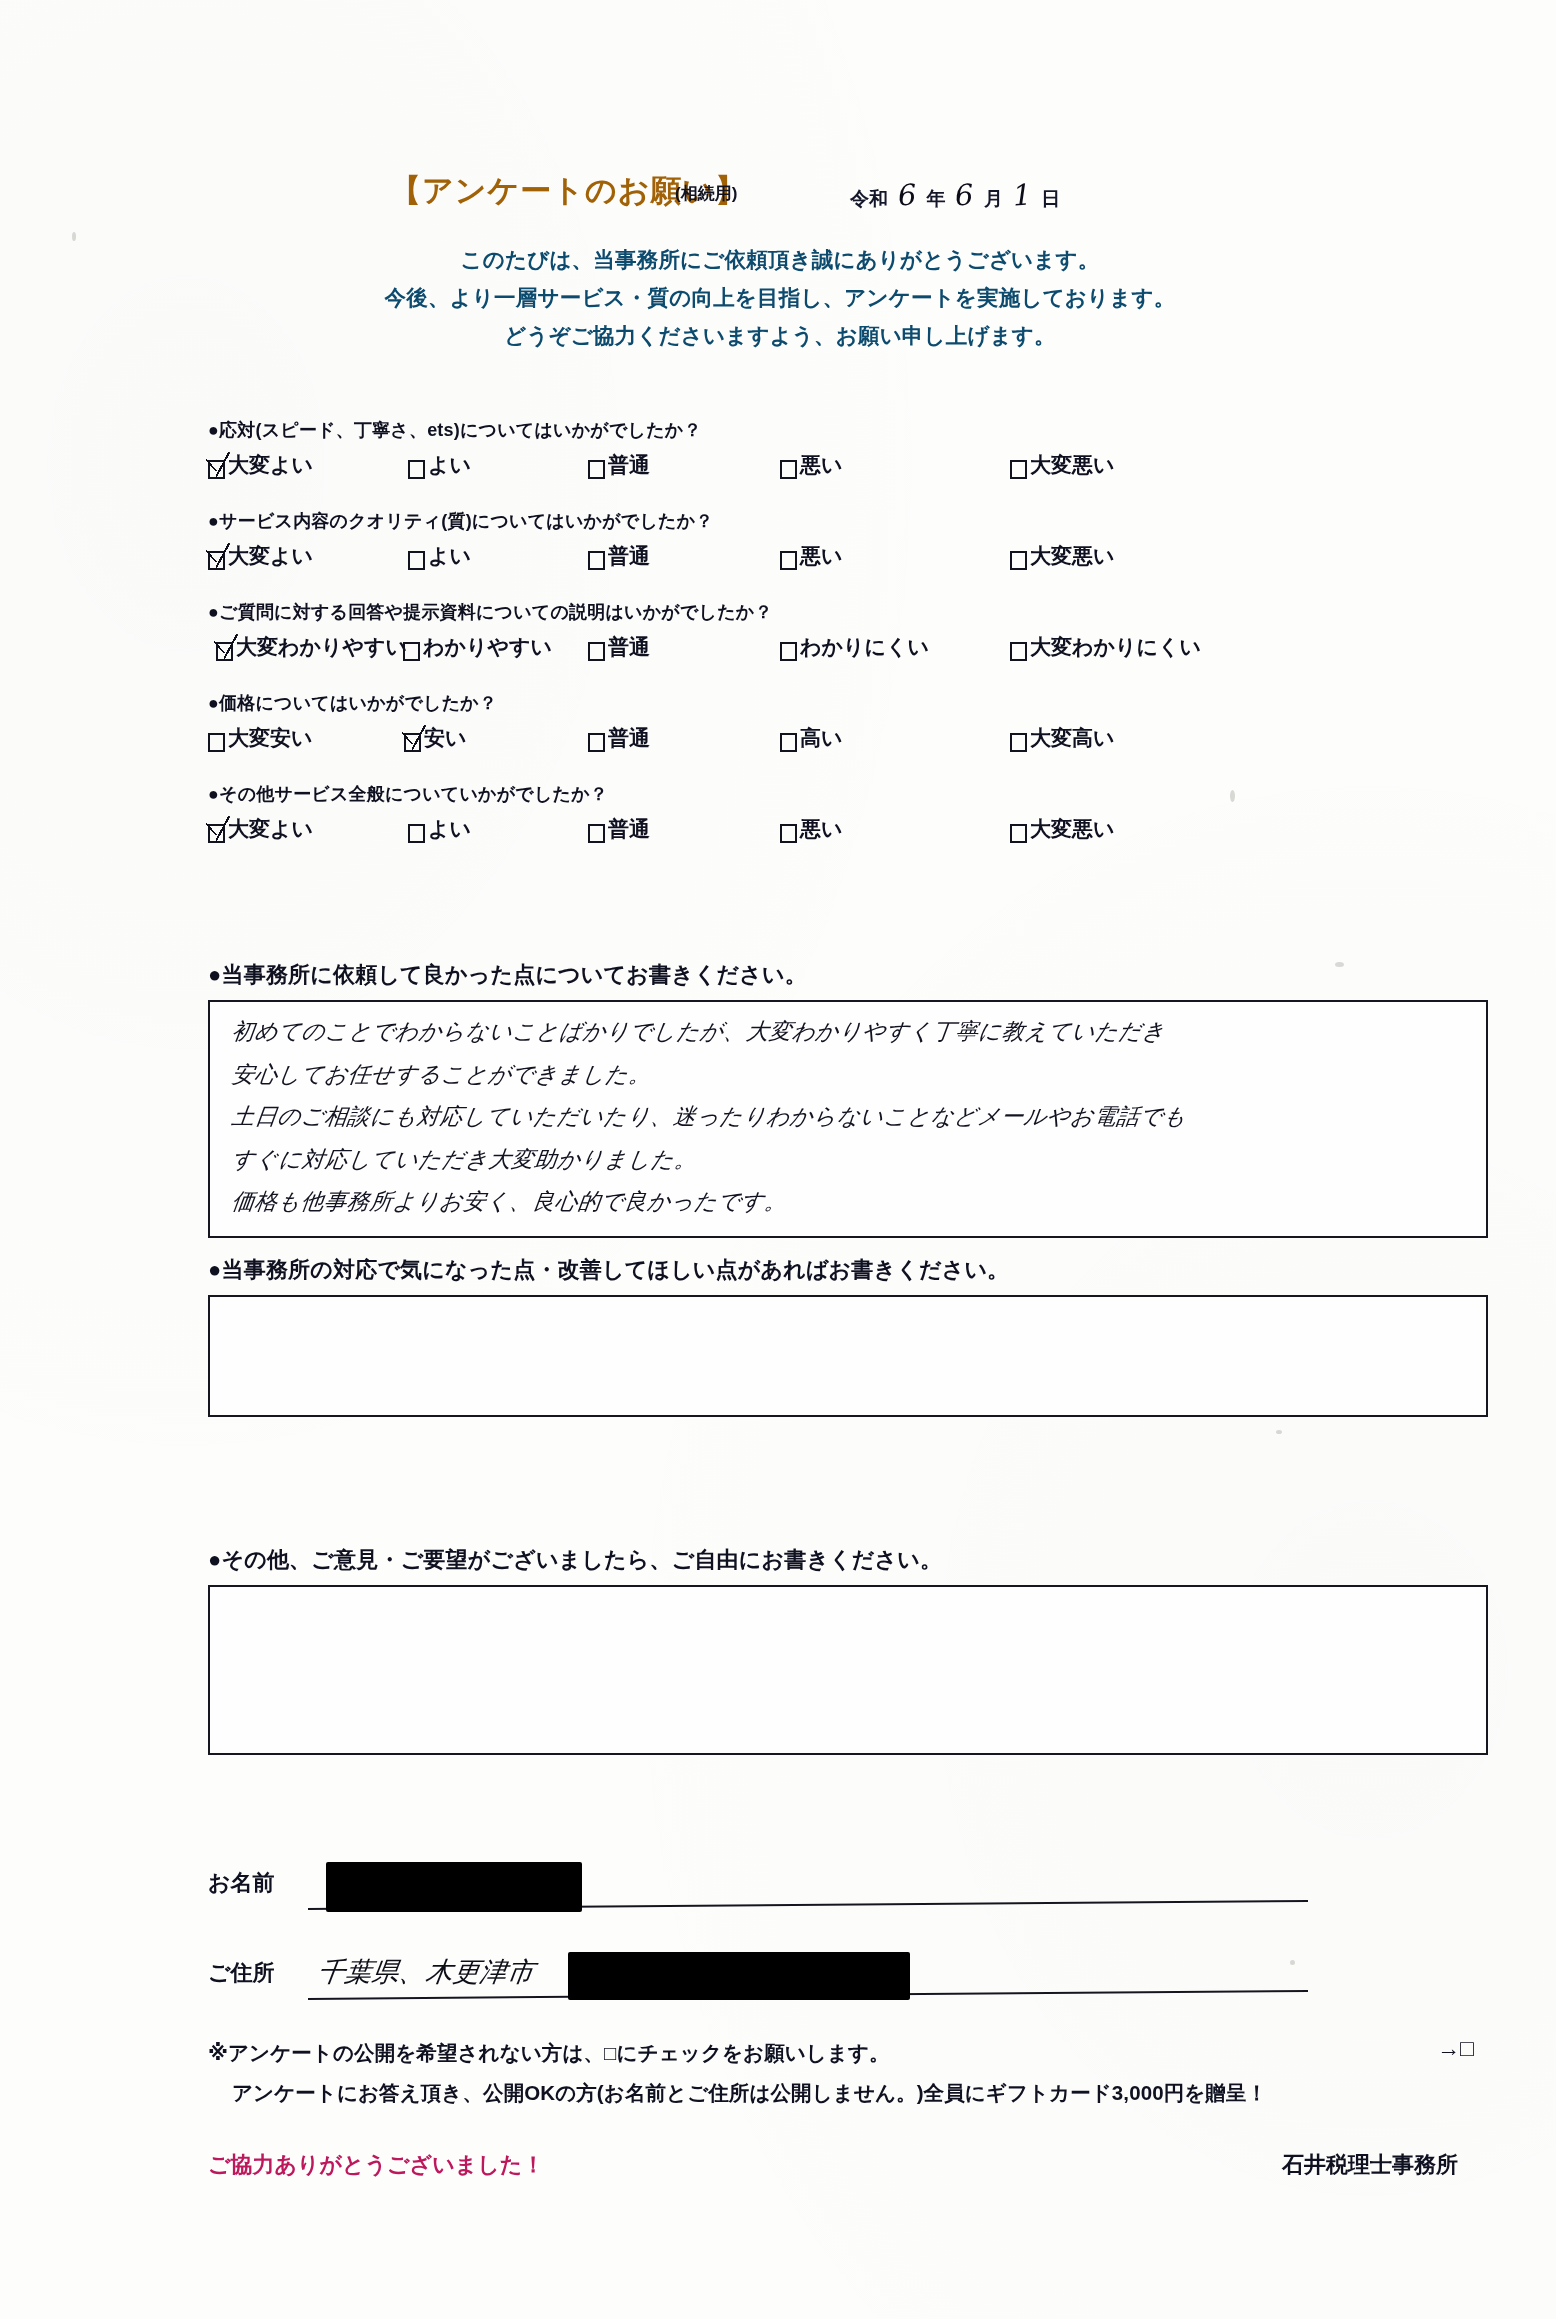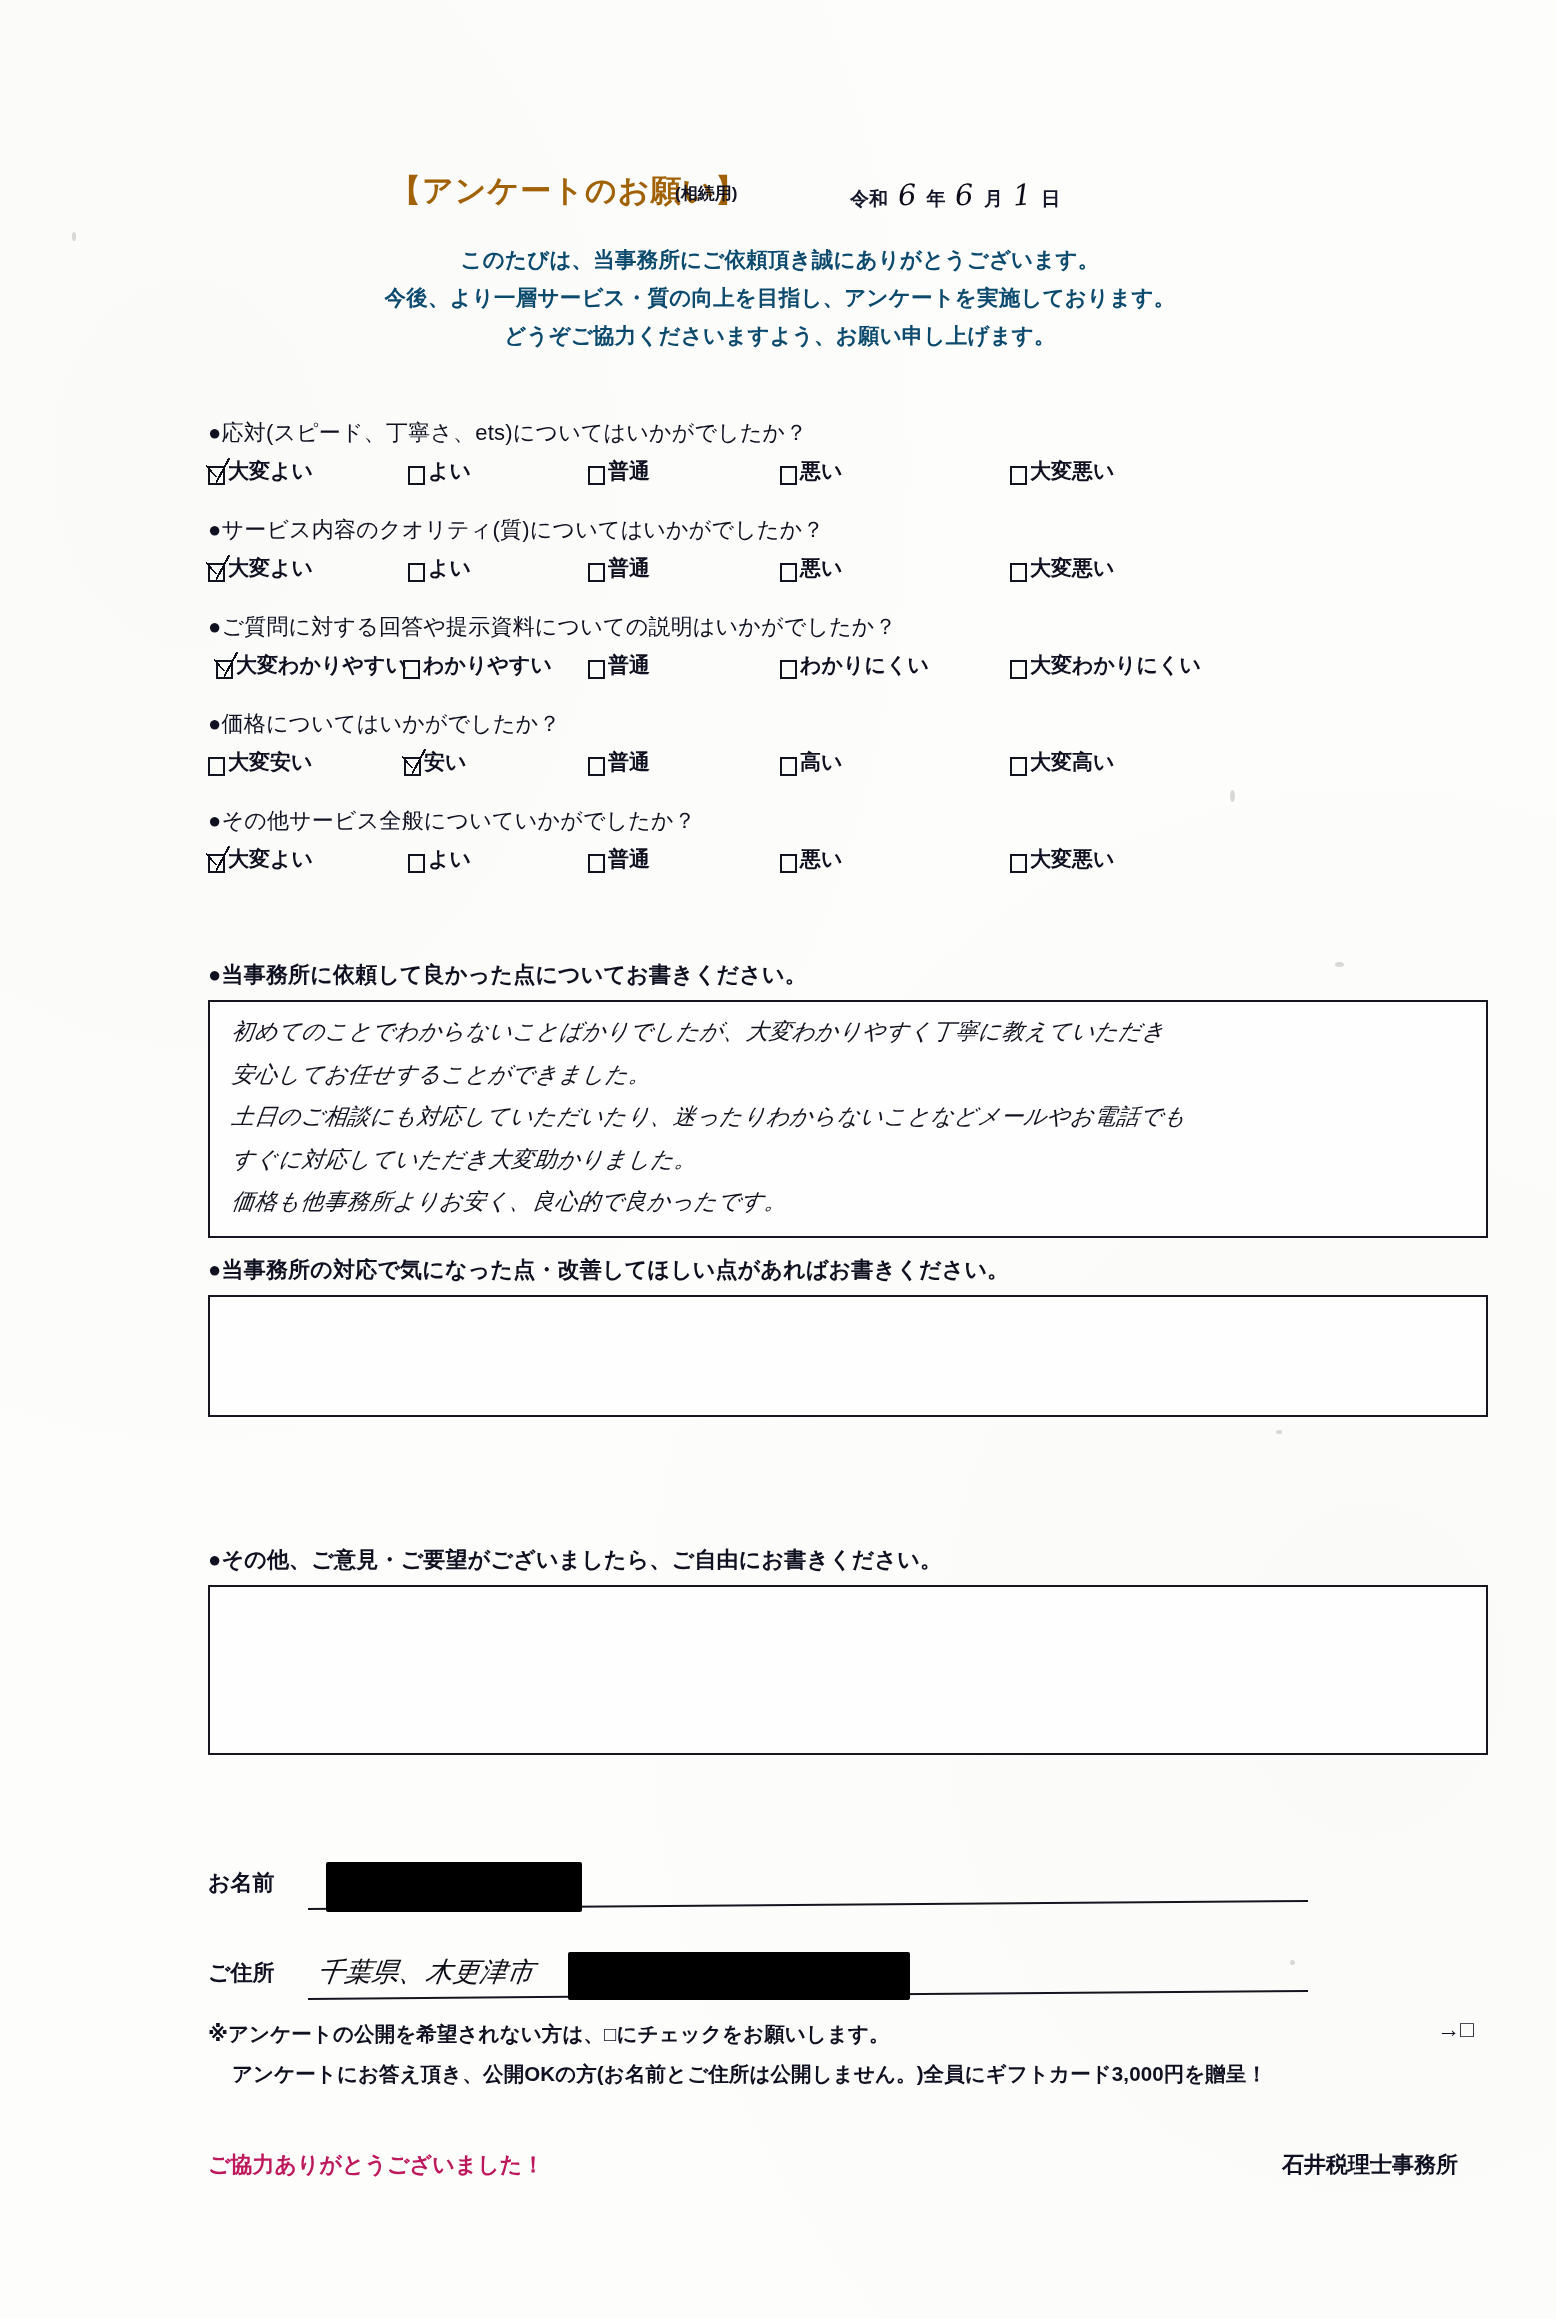--- a/index.html
+++ b/index.html
@@ -105,22 +105,22 @@
     position: absolute;
     left: 148px;
     top: 388px;
     width: 1280px;
   }
   .q-block {
     position: relative;
     margin-bottom: 26px;
   }
   .q-text {
-    font-size: 22px;
-    font-weight: normal;
+    font-size: 18px;
+    font-weight: bold;
     color: #0f1120;
     margin-bottom: 9px;
     letter-spacing: 0.2px;
     white-space: nowrap;
   }
   .opt-row {
     position: relative;
     height: 32px;
   }
   .opt {
@@ -234,20 +234,21 @@
     color: #0d0e18;
     white-space: nowrap;
     transform: skewX(-8deg);
   }
 
   
   .notice {
     position: absolute;
     left: 148px;
     width: 1300px;
+    margin-top: 19px;
   }
   .notice-line {
     font-size: 20.5px;
     font-weight: bold;
     color: #0f1120;
     letter-spacing: 0.1px;
     margin-bottom: 12px;
     white-space: nowrap;
   }
   .notice-line.indent { padding-left: 24px; }

